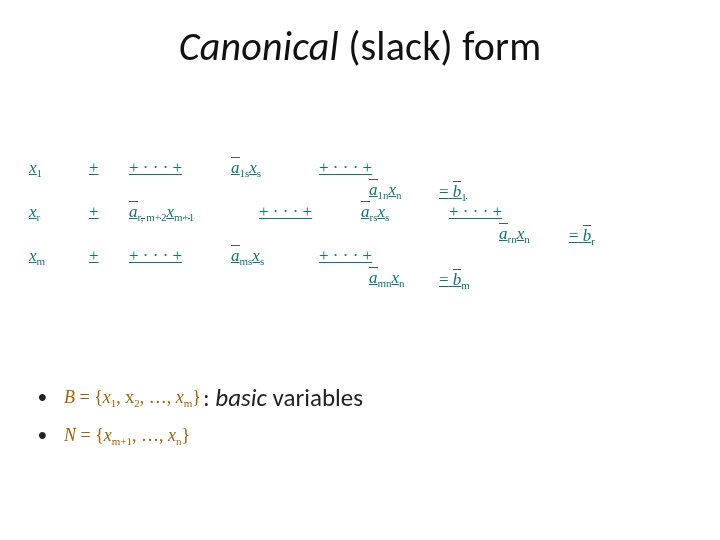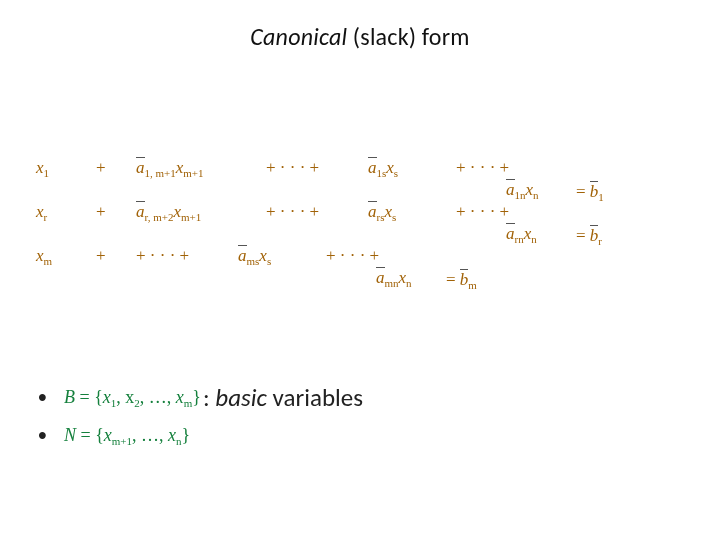--- a/index.html
+++ b/index.html
@@ -17,36 +17,37 @@
     position: relative;
     box-sizing: border-box;
   }
   .title {
     position: absolute;
     top: 22px;
     left: 0;
     width: 720px;
     text-align: center;
     font-family: Calibri, Arial, sans-serif;
-    font-size: 24px;
+    font-size: 40px;
     color: #111;
     letter-spacing: 0.2px;
   }
   .title .canon {
     font-style: italic;
   }
   .equations {
     position: absolute;
-    left: 36px;
+    left: 29px;
     top: 146px;
     width: 656px;
     font-family: "Times New Roman", Times, serif;
-    color: #a16207;
+    color: #0f766e;
     font-size: 17px;
     white-space: nowrap;
+    text-decoration: underline;
   }
   .equations .row {
     height: 44px;
     display: flex;
     align-items: center;
   }
   .equations .seg {
     display: inline-block;
   }
   .w-col1 { width: 60px; }
@@ -82,21 +83,21 @@
     align-items: center;
     height: 38px;
   }
   .bullets .dot {
     width: 26px;
     font-family: Arial, sans-serif;
   }
   .bullets .mathexp {
     font-family: "Times New Roman", serif;
     font-size: 18px;
-    color: #15803d;
+    color: #a16207;
     margin-right: 2px;
   }
   .bullets .suffix {
     font-family: Calibri, Arial, sans-serif;
   }
   .bullets .basic { font-style: italic; }
   .msub { font-size: 11px; position: relative; top: 4px; }
   i.var { font-style: italic; }
 </style>
 </head>
@@ -105,21 +106,20 @@
 <div class="slide">
 
   <div class="title">
     <span class="canon">Canonical</span><span> (slack) form</span>
   </div>
 
   <div class="equations">
     <div class="row">
       <span class="seg w-col1"><i class="var">x</i><span class="sub">1</span></span>
       <span class="seg w-col2">+</span>
-      <span class="seg w-col3"><span class="ov"><i class="var">a</i></span><span class="sub">1, m+1</span><i class="var">x</i><span class="sub">m+1</span></span>
       <span class="seg w-col4">+ <span>· · · +</span></span>
       <span class="seg w-col5"><span class="ov"><i class="var">a</i></span><span class="sub">1s</span><i class="var">x</i><span class="sub">s</span></span>
       <span class="seg w-col6">+ <span>· · · +</span></span>
       <span class="seg w-col7"><span class="ov"><i class="var">a</i></span><span class="sub">1n</span><i class="var">x</i><span class="sub">n</span></span>
       <span class="seg w-col8"><span>=</span> <span class="ov"><i class="var">b</i></span><span class="sub">1</span></span>
     </div>
 
     <div class="row">
       <span class="seg w-col1"><i class="var">x</i><span class="sub">r</span></span>
       <span class="seg w-col2">+</span>

